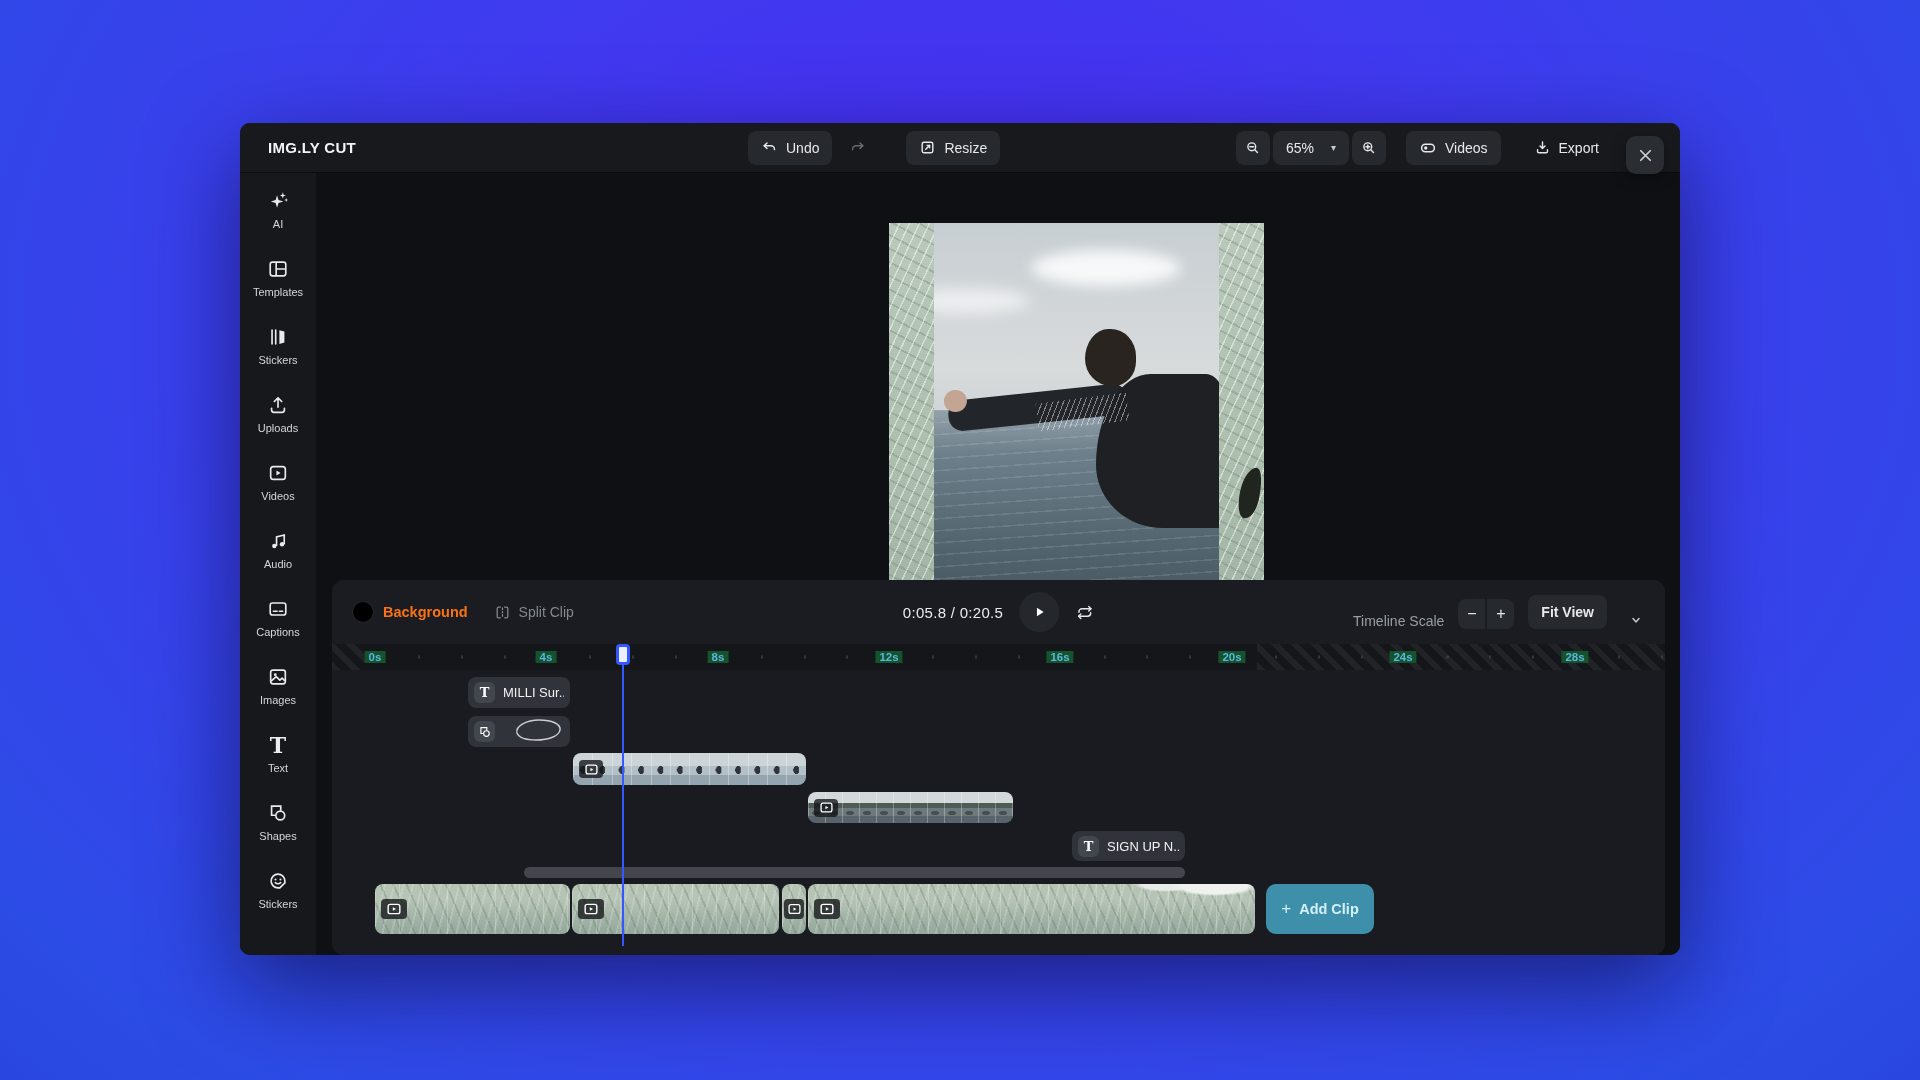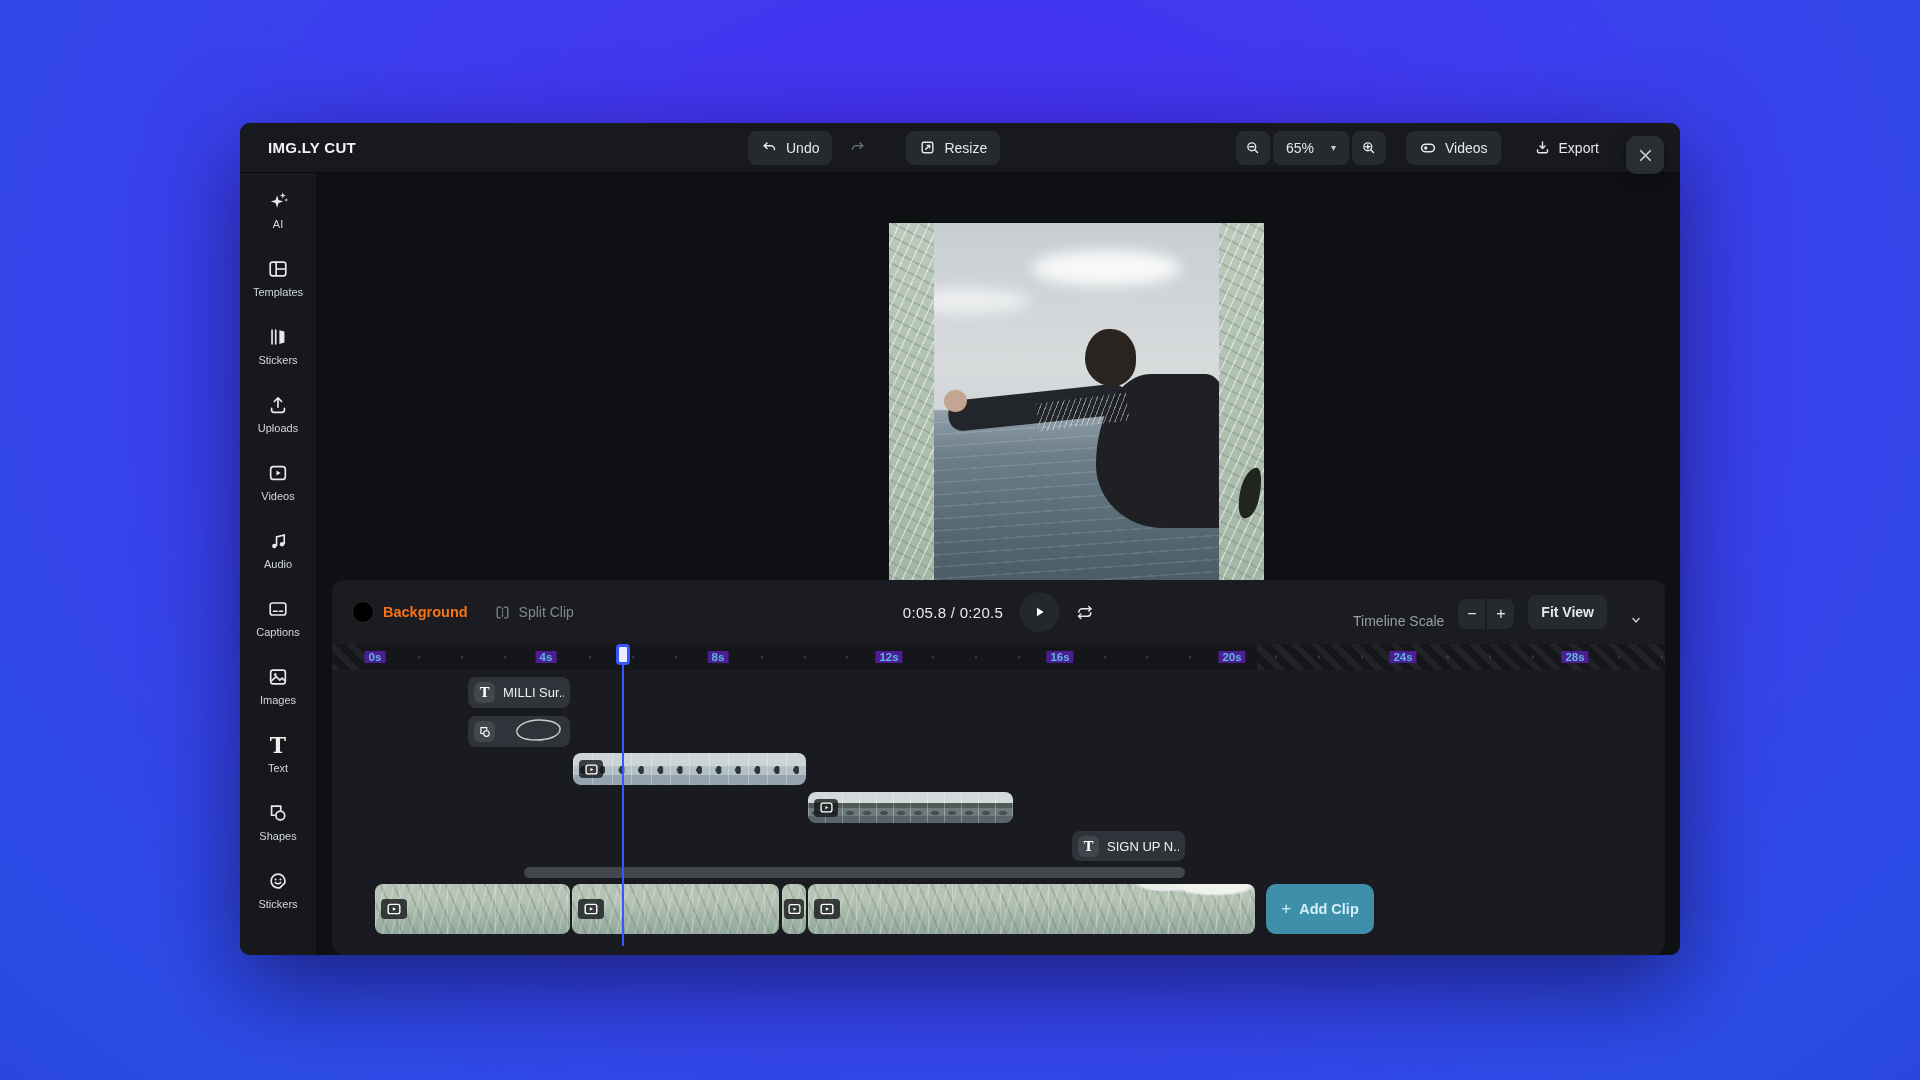--- a/index.html
+++ b/index.html
@@ -108,21 +108,21 @@
   .fit-btn{ font-weight:700; }
   .chev-btn{ background:none; border:0; color:#c7cace; cursor:pointer; margin-left:20px; display:flex; }
   
   .tl-ruler{ position:relative; height:26px; background:#14161a; }
   .hatch{ position:absolute; top:0; bottom:0;
     background:repeating-linear-gradient(45deg, rgba(255,255,255,.055) 0 6px, rgba(0,0,0,0) 6px 14px); }
   .hatch.left{ left:0; width:33px; }
   .hatch.right{ left:925px; right:0; }
   .ticks{ position:absolute; left:43px; right:0; top:50%; height:3px; transform:translateY(-50%);
     background:repeating-linear-gradient(90deg,#3c434b 0 2px, rgba(0,0,0,0) 2px 42.86px); opacity:.75; }
-  .rlabel{ position:absolute; top:50%; transform:translate(-50%,-50%); font-size:11.5px; font-weight:700; color:#5cb6de; background:#4c1d95; padding:0 4px; }
+  .rlabel{ position:absolute; top:50%; transform:translate(-50%,-50%); font-size:11.5px; font-weight:700; color:#5cb6de; background:#14532d; padding:0 4px; }
   
   .tl-tracks{ position:relative; height:285px; background:#191b20; }
   .clip{ position:absolute; border-radius:8px; cursor:pointer; }
   .chip-clip{ background:#303339; display:flex; align-items:center; gap:8px; padding:0 6px; }
   .chip-icon{ width:21px; height:21px; border-radius:6px; background:#42464d; color:#fff;
     display:flex; align-items:center; justify-content:center; flex:none;
     font:700 13px "DejaVu Serif",serif; }
   .chip-label{ font-size:13px; color:#f0f1f2; white-space:nowrap; overflow:hidden; }
   .play-badge{ position:absolute; left:6px; top:50%; transform:translateY(-50%);
     width:24px; height:18px; border-radius:4px; background:rgba(18,20,23,.78); color:#fff;

